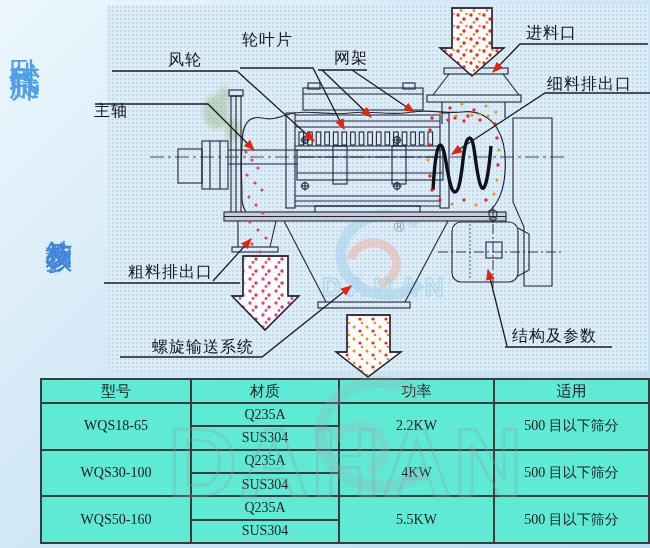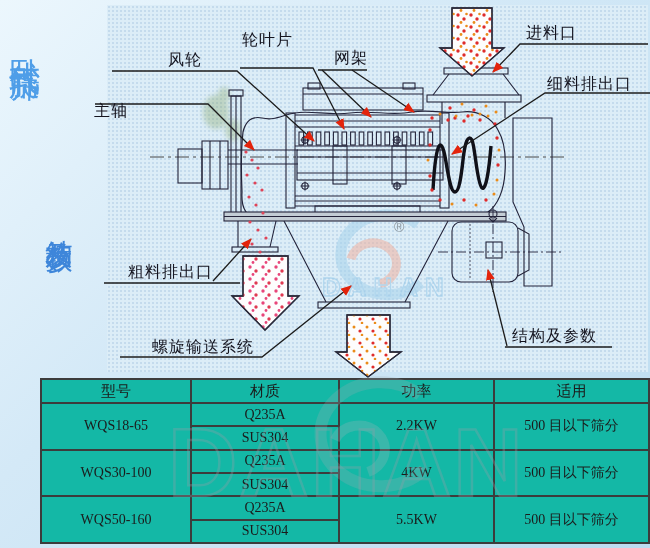--- a/index.html
+++ b/index.html
@@ -36,21 +36,21 @@
   .lbl-mesh-frame{left:334px;top:48px;}
   .lbl-feed-inlet{left:526px;top:23px;text-align:right;}
   .lbl-screw{left:547px;top:74px;}
   .lbl-coarse{left:128px;top:262px;}
   .lbl-fine{left:152px;top:337px;}
   .lbl-motor{left:512px;top:326px;}
 
   
   .spec-table{
     position:absolute;left:40px;top:378px;width:608px;height:166px;
-    border-collapse:collapse;background:#14b8a6;table-layout:fixed;
+    border-collapse:collapse;background:#5eead4;table-layout:fixed;
     font-family:"Liberation Serif",serif;color:#1b1b1b;
   }
   .spec-table th,.spec-table td{
     border:2px solid #3c3c3c;text-align:center;vertical-align:middle;
     padding:0;overflow:hidden;
   }
   .spec-table thead th{height:22px;font-size:15px;font-weight:400;}
   .spec-table td{font-size:14px;}
   .spec-table tr.half{height:23px;}
 

